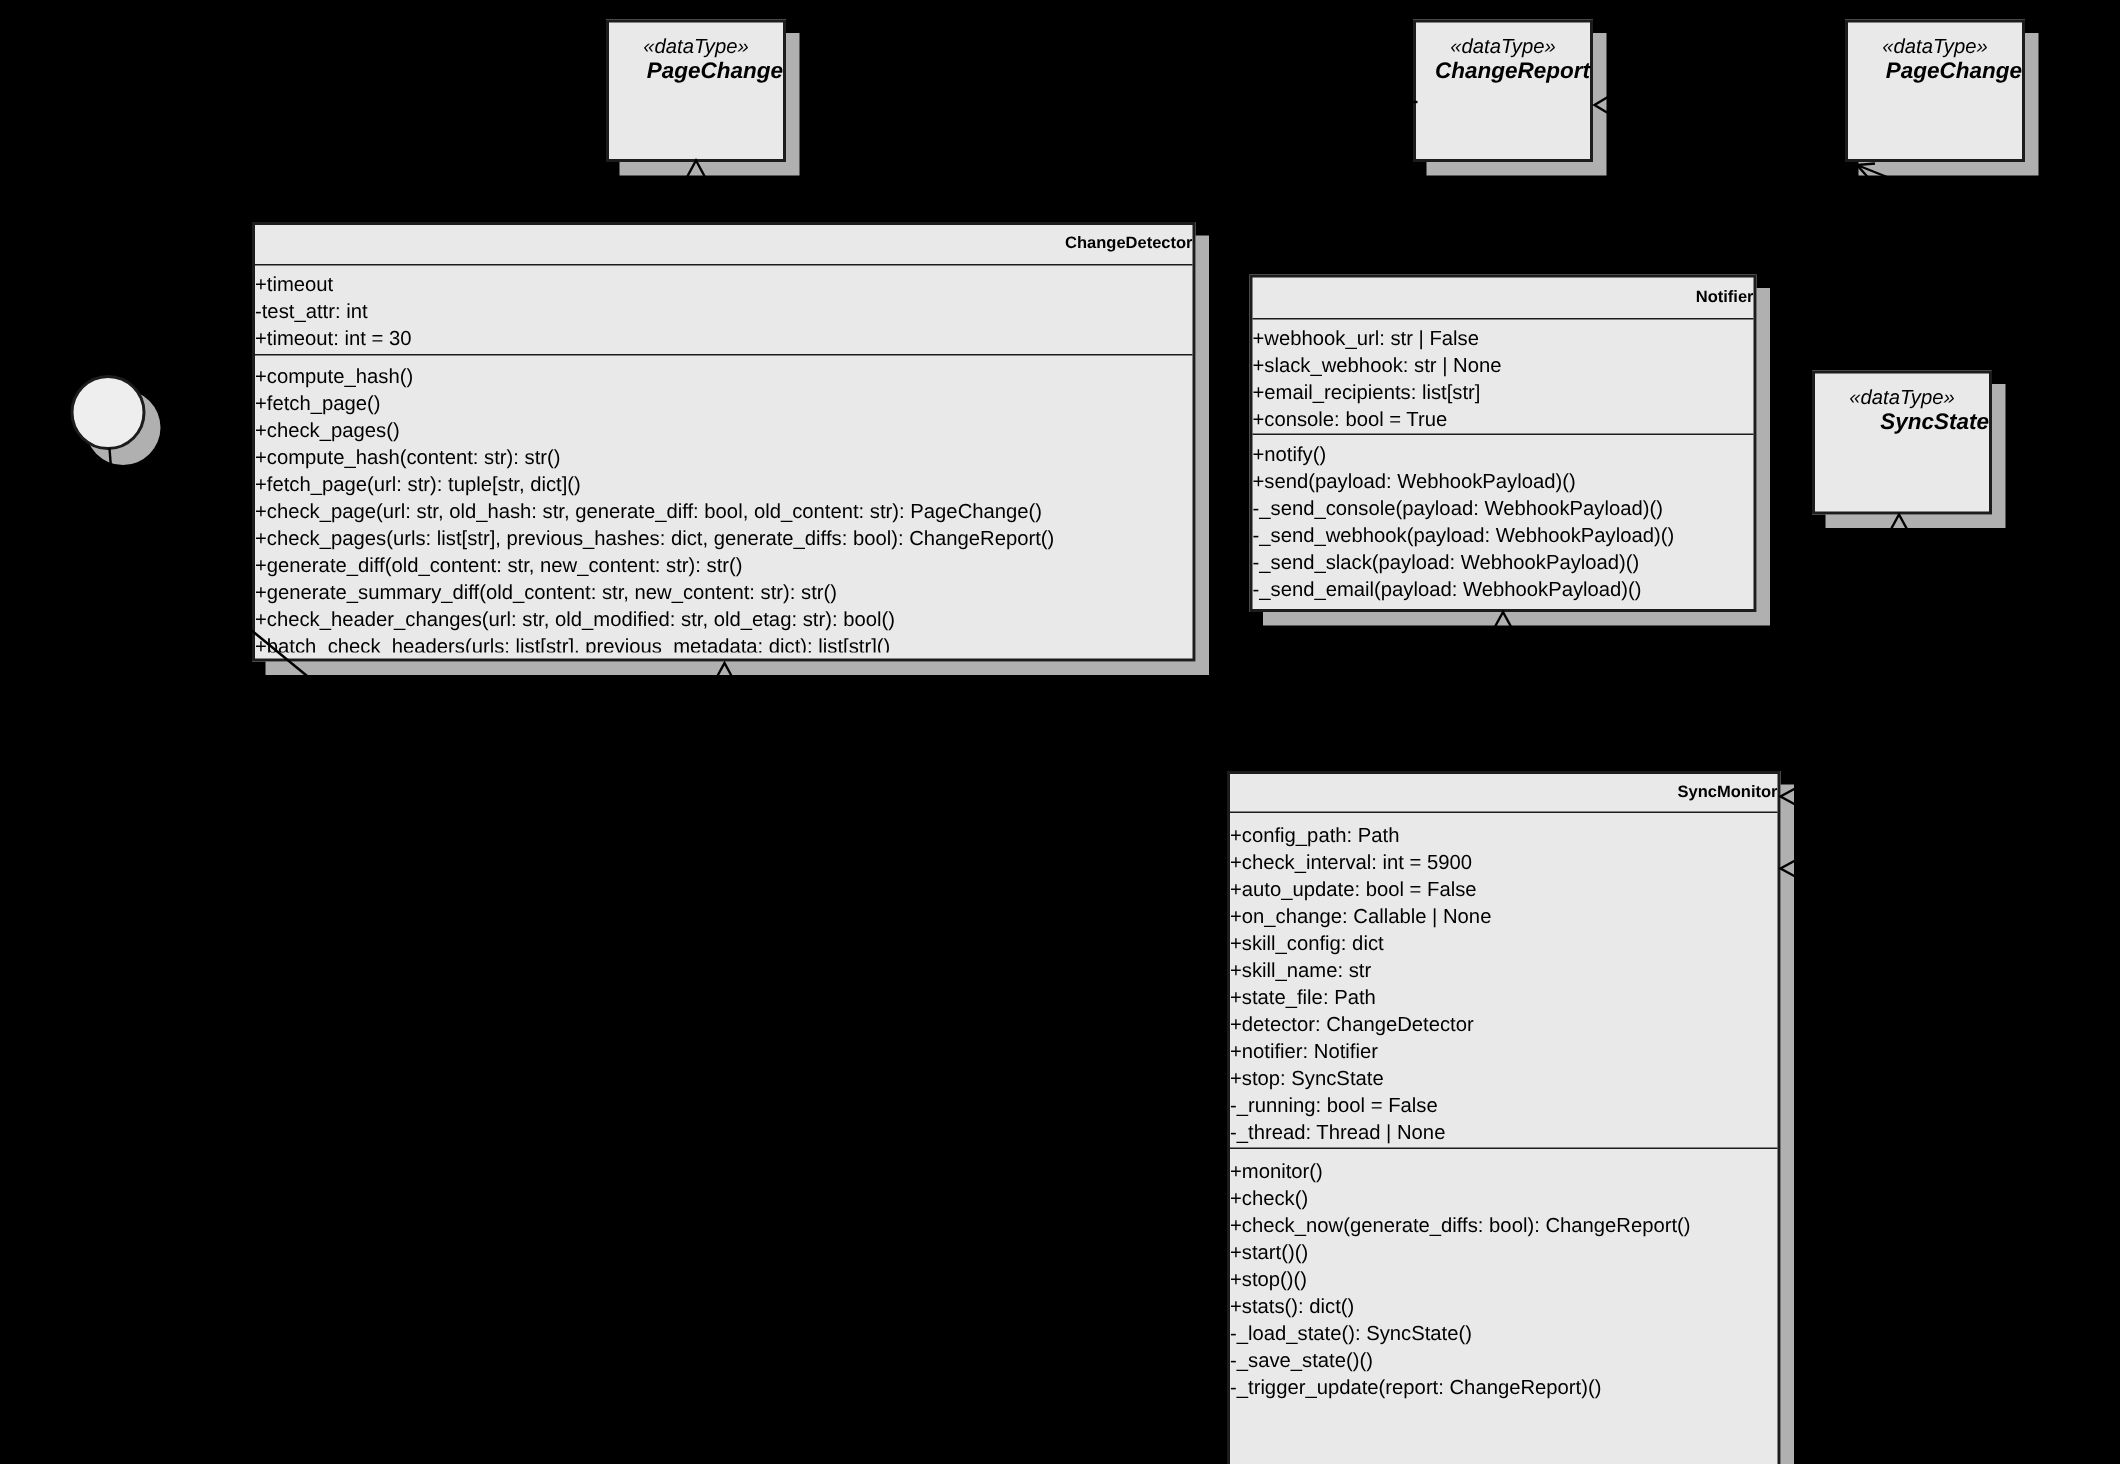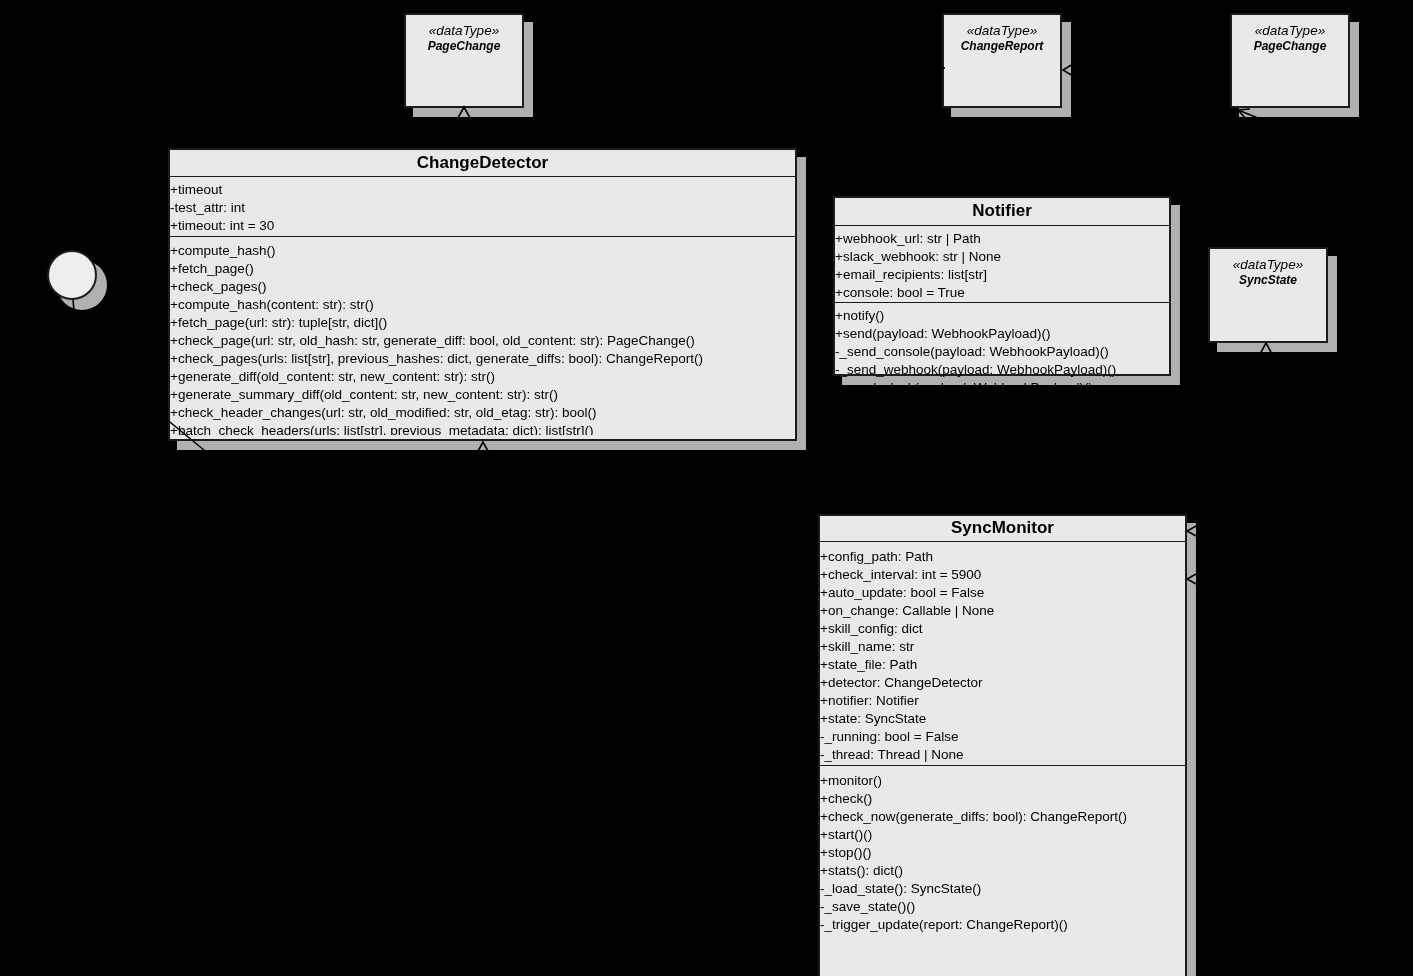--- a/index.html
+++ b/index.html
@@ -13,23 +13,23 @@
   
   .clsbox{
     position:absolute;
     box-sizing:border-box;
     background:var(--box_fill,#e9e9e9);
     border:2px solid var(--box_border,#1c1c1c);
     box-shadow:9px 9px 0 var(--shadow,#b0b0b0);
   }
   .cls-title{
     box-sizing:border-box;
-    text-align:center;
+    text-align:right;
     font-weight:bold;
-    font-size:17px;
+    font-size:11px;
     color:#000;
     border-bottom:1.5px solid var(--box_border,#1c1c1c);
     overflow:hidden;
   }
   .compartment{
     box-sizing:border-box;
     overflow:hidden;
   }
   .attrs{border-bottom:1.5px solid var(--box_border,#1c1c1c);}
   .member{
@@ -49,24 +49,25 @@
     box-shadow:9px 9px 0 var(--shadow,#b0b0b0);
     text-align:center;
     font-style:italic;
   }
   .stereo{
     margin-top:8px;
     font-size:13.5px;
     color:#000;
   }
   .dtname{
-    font-size:12px;
+    font-size:15px;
     font-weight:bold;
     color:#000;
     margin-top:1px;
+    text-align:right;
   }
   
   .ifcircle{
     position:absolute;
     left:47px;top:250px;
     width:50px;height:50px;
     box-sizing:border-box;
     background:#eeeeee;
     border:2px solid var(--box_border,#1c1c1c);
     border-radius:50%;
@@ -127,24 +128,24 @@
         <div class="member">+fetch_page(url: str): tuple[str, dict]()</div>
         <div class="member">+check_page(url: str, old_hash: str, generate_diff: bool, old_content: str): PageChange()</div>
         <div class="member">+check_pages(urls: list[str], previous_hashes: dict, generate_diffs: bool): ChangeReport()</div>
         <div class="member">+generate_diff(old_content: str, new_content: str): str()</div>
         <div class="member">+generate_summary_diff(old_content: str, new_content: str): str()</div>
         <div class="member">+check_header_changes(url: str, old_modified: str, old_etag: str): bool()</div>
         <div class="member">+batch_check_headers(urls: list[str], previous_metadata: dict): list[str]()</div>
       </div>
   </div>
 
-  <div class="clsbox" style="left:833px;top:196px;width:338px;height:180px">
+  <div class="clsbox" style="left:833px;top:183px;width:338px;height:225px">
     <div class="cls-title" style="height:28px;line-height:26px">Notifier</div>
     <div class="compartment attrs" style="height:77px;padding-top:4px">
-        <div class="member">+webhook_url: str | Path</div>
+        <div class="member">+webhook_url: str | False</div>
         <div class="member">+slack_webhook: str | None</div>
         <div class="member">+email_recipients: list[str]</div>
         <div class="member">+console: bool = True</div>
       </div>
     <div class="compartment" style="height:112px;padding-top:4px">
         <div class="member">+notify()</div>
         <div class="member">+send(payload: WebhookPayload)()</div>
         <div class="member">-_send_console(payload: WebhookPayload)()</div>
         <div class="member">-_send_webhook(payload: WebhookPayload)()</div>
         <div class="member">-_send_slack(payload: WebhookPayload)()</div>
@@ -157,21 +158,21 @@
     <div class="compartment attrs" style="height:224px;padding-top:6px">
         <div class="member">+config_path: Path</div>
         <div class="member">+check_interval: int = 5900</div>
         <div class="member">+auto_update: bool = False</div>
         <div class="member">+on_change: Callable | None</div>
         <div class="member">+skill_config: dict</div>
         <div class="member">+skill_name: str</div>
         <div class="member">+state_file: Path</div>
         <div class="member">+detector: ChangeDetector</div>
         <div class="member">+notifier: Notifier</div>
-        <div class="member">+state: SyncState</div>
+        <div class="member">+stop: SyncState</div>
         <div class="member">-_running: bool = False</div>
         <div class="member">-_thread: Thread | None</div>
       </div>
     <div class="compartment" style="height:184px;padding-top:6px">
         <div class="member">+monitor()</div>
         <div class="member">+check()</div>
         <div class="member">+check_now(generate_diffs: bool): ChangeReport()</div>
         <div class="member">+start()()</div>
         <div class="member">+stop()()</div>
         <div class="member">+stats(): dict()</div>

